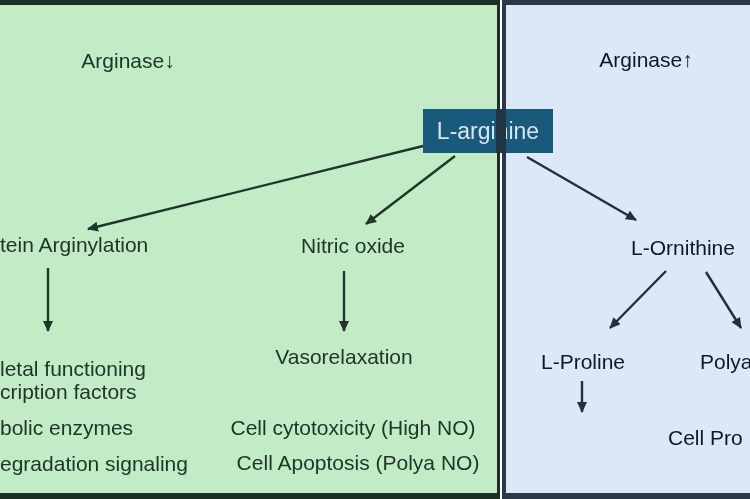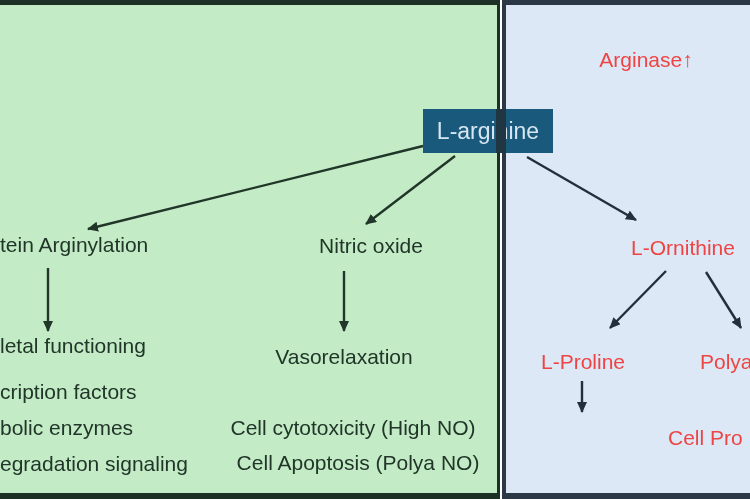--- a/index.html
+++ b/index.html
@@ -13,21 +13,21 @@
     border-top:5px solid #1c3026;border-bottom:6px solid #1c3026;border-right:3px solid #1c3026;
   }
   .panel-blue{
     left:502px;width:244px;height:488px;background:#dce8f6;
     border-top:5px solid #2c3845;border-bottom:6px solid #2c3845;border-left:4px solid #2c3845;
   }
   .txt{position:absolute;white-space:nowrap;font-size:21px;z-index:2;line-height:1.2;}
   .center{transform:translate(-50%,-50%);}
   .leftcut{transform:translateY(-50%);}
   .green-t{color:#213528;}
-  .blue-t{color:#ef4444;}
+  .blue-t{color:#0f172a;}
   .arrows{position:absolute;left:0;top:0;z-index:3;pointer-events:none;}
   .node-box{
     position:absolute;left:423px;top:109px;width:130px;height:44px;
     background:#19597c;z-index:4;display:flex;align-items:center;justify-content:center;
     color:#d6e6f0;font-size:23px;
   }
   .divider-overlay{
     position:absolute;left:496px;top:109px;width:10px;height:44px;
     background:#203642;z-index:5;
   }
@@ -52,31 +52,32 @@
     <line x1="423" y1="146" x2="88" y2="229" stroke="#213528" stroke-width="2.4" marker-end="url(#headG)"></line>
     <line x1="455" y1="156" x2="366" y2="224" stroke="#213528" stroke-width="2.4" marker-end="url(#headG)"></line>
     <line x1="48" y1="268" x2="48" y2="331" stroke="#213528" stroke-width="2.4" marker-end="url(#headG)"></line>
     <line x1="344" y1="271" x2="344" y2="331" stroke="#213528" stroke-width="2.4" marker-end="url(#headG)"></line>
     <line x1="527" y1="157" x2="636" y2="220" stroke="#22303d" stroke-width="2.4" marker-end="url(#headB)"></line>
     <line x1="666" y1="271" x2="610" y2="328" stroke="#22303d" stroke-width="2.4" marker-end="url(#headB)"></line>
     <line x1="706" y1="272" x2="741" y2="328" stroke="#22303d" stroke-width="2.4" marker-end="url(#headB)"></line>
     <line x1="582" y1="381" x2="582" y2="412" stroke="#22303d" stroke-width="2.4" marker-end="url(#headB)"></line>
   </svg>
 
+  <div class="txt center green-t" style="left:128px;top:61px;">Arginase↓</div>
   <div class="txt center blue-t" style="left:646px;top:60px;">Arginase↑</div>
 
   <div class="node-box">
     <span>L-arginine</span>
   </div>
   <div class="divider-overlay"></div>
 
   <div class="txt leftcut green-t" style="left:0px;top:245px;">tein Arginylation</div>
-  <div class="txt center green-t" style="left:371px;top:246px;text-align:center;">Nitric oxide</div>
+  <div class="txt center green-t" style="left:353px;top:246px;text-align:center;">Nitric oxide</div>
 
-  <div class="txt leftcut green-t" style="left:0px;top:346px;">letal functioning</div>
+  <div class="txt leftcut green-t" style="left:0px;top:369px;">letal functioning</div>
   <div class="txt leftcut green-t" style="left:0px;top:392px;">cription factors</div>
   <div class="txt leftcut green-t" style="left:0px;top:464px;">egradation signaling</div>
   <div class="txt leftcut green-t" style="left:0px;top:428px;">bolic enzymes</div>
 
   <div class="txt center green-t" style="left:344px;top:357px;">Vasorelaxation</div>
   <div class="txt center green-t" style="left:353px;top:428px;">Cell cytotoxicity (High NO)</div>
   <div class="txt center green-t" style="left:358px;top:463px;">Cell Apoptosis (Polya NO)</div>
 
   <div class="txt center blue-t" style="left:583px;top:362px;">L-Proline</div>
   <div class="txt center blue-t" style="left:683px;top:248px;">L-Ornithine</div>

